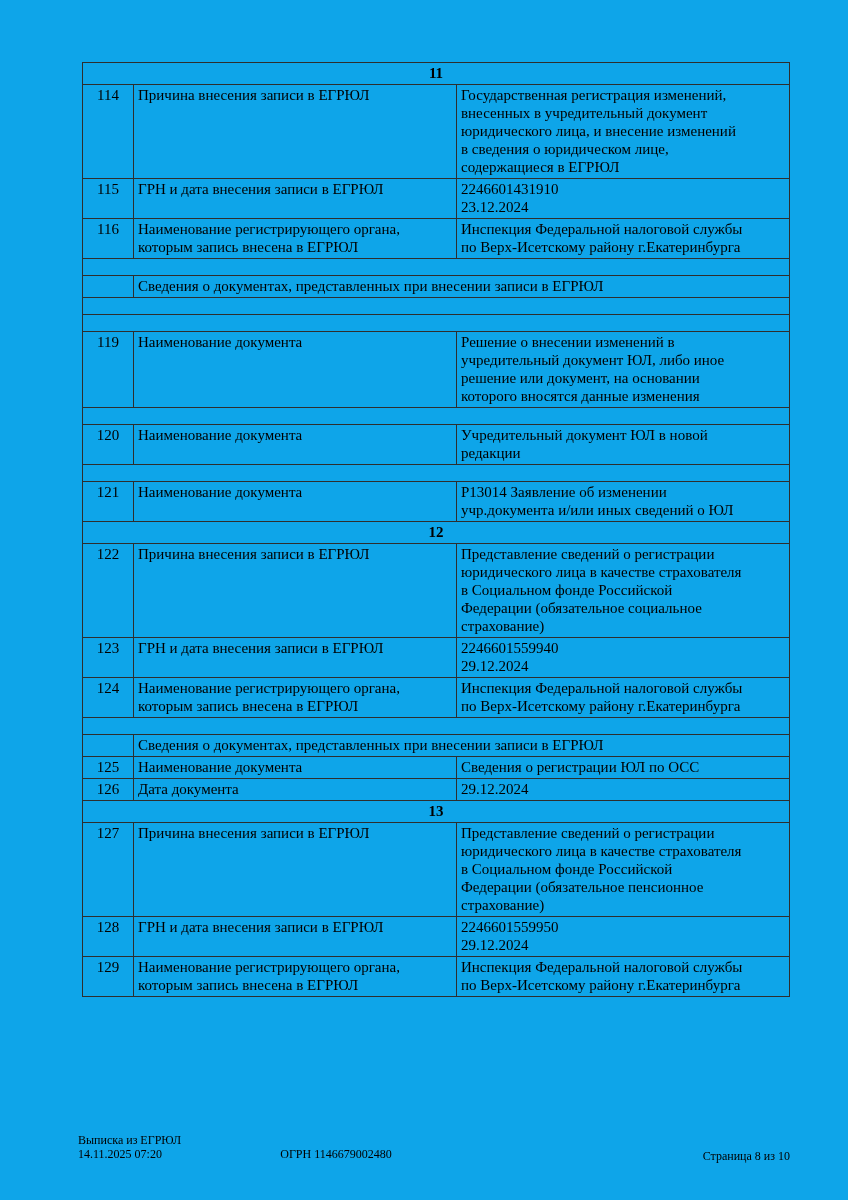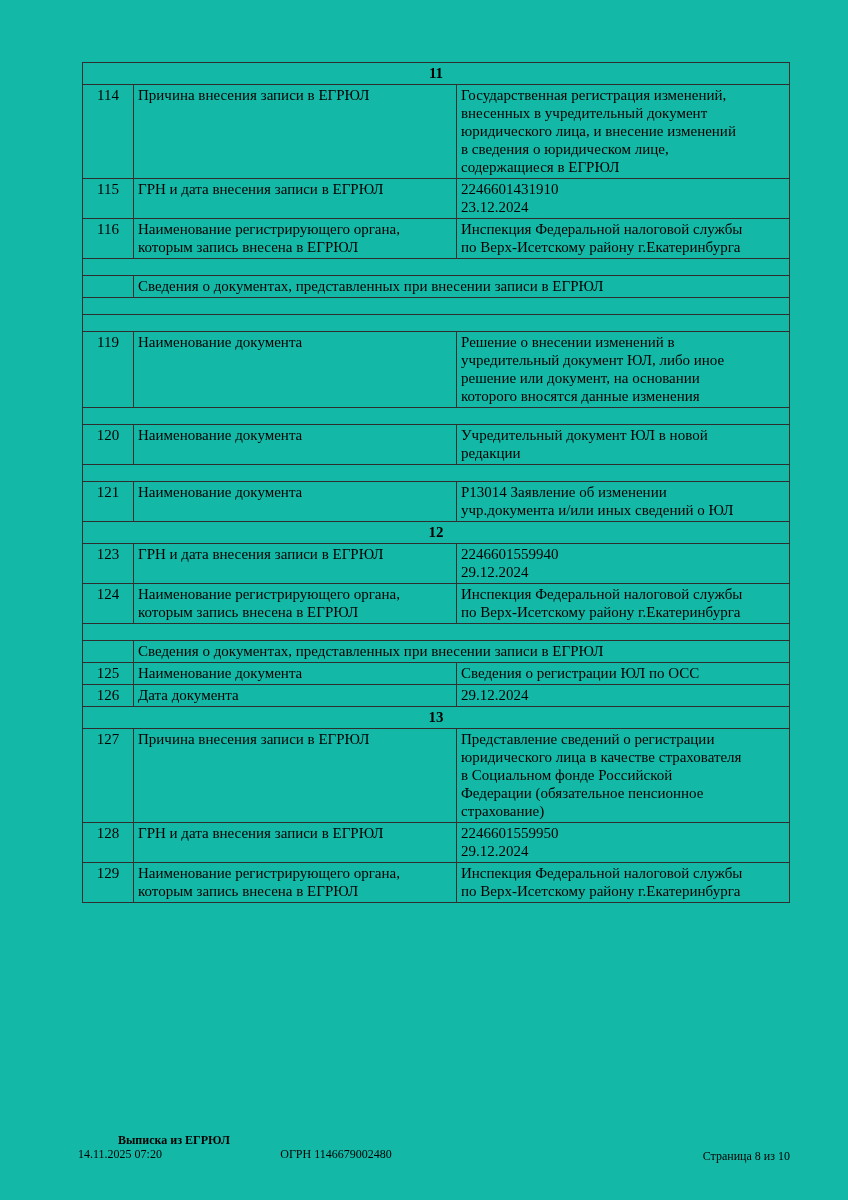--- a/index.html
+++ b/index.html
@@ -10,21 +10,21 @@
     width: 848px;
     height: 1200px;
     font-family: "Liberation Serif", "DejaVu Serif", serif;
     color: #000000;
     position: relative;
   }
   .page {
     position: relative;
     width: 848px;
     height: 1200px;
-    background: #14b8a6;
+    background: #0ea5e9;
     overflow: hidden;
   }
   table.egrul {
     border-collapse: collapse;
     table-layout: fixed;
     width: 707px;
     margin: 62px 0 0 82px;
   }
   table.egrul td {
     border: 1.5px solid #2e2e2e;
@@ -59,22 +59,21 @@
     width: 848px;
     font-size: 12px;
     line-height: 14px;
   }
   .footer-left {
     position: absolute;
     left: 78px;
     top: 0;
   }
   .footer-left .doc-title {
-    font-weight: bold;
-    margin-left: 40px;
+    font-weight: normal;
   }
   .footer-center {
     position: absolute;
     left: 0;
     top: 14px;
     width: 672px;
     text-align: center;
   }
   .footer-right {
     position: absolute;
@@ -154,20 +153,29 @@
           <td class="c-spacer" colspan="3"></td>
         </tr>
         <tr>
           <td class="c-num">121</td>
           <td class="c-label">Наименование документа</td>
           <td class="c-value">Р13014 Заявление об изменении
 учр.документа и/или иных сведений о ЮЛ</td>
         </tr>
         <tr>
           <td class="c-section" colspan="3">12</td>
+        </tr>
+        <tr>
+          <td class="c-num">122</td>
+          <td class="c-label">Причина внесения записи в ЕГРЮЛ</td>
+          <td class="c-value">Представление сведений о регистрации
+юридического лица в качестве страхователя
+в Социальном фонде Российской
+Федерации (обязательное социальное
+страхование)</td>
         </tr>
         <tr>
           <td class="c-num">123</td>
           <td class="c-label">ГРН и дата внесения записи в ЕГРЮЛ</td>
           <td class="c-value">2246601559940
 29.12.2024</td>
         </tr>
         <tr>
           <td class="c-num">124</td>
           <td class="c-label">Наименование регистрирующего органа,

